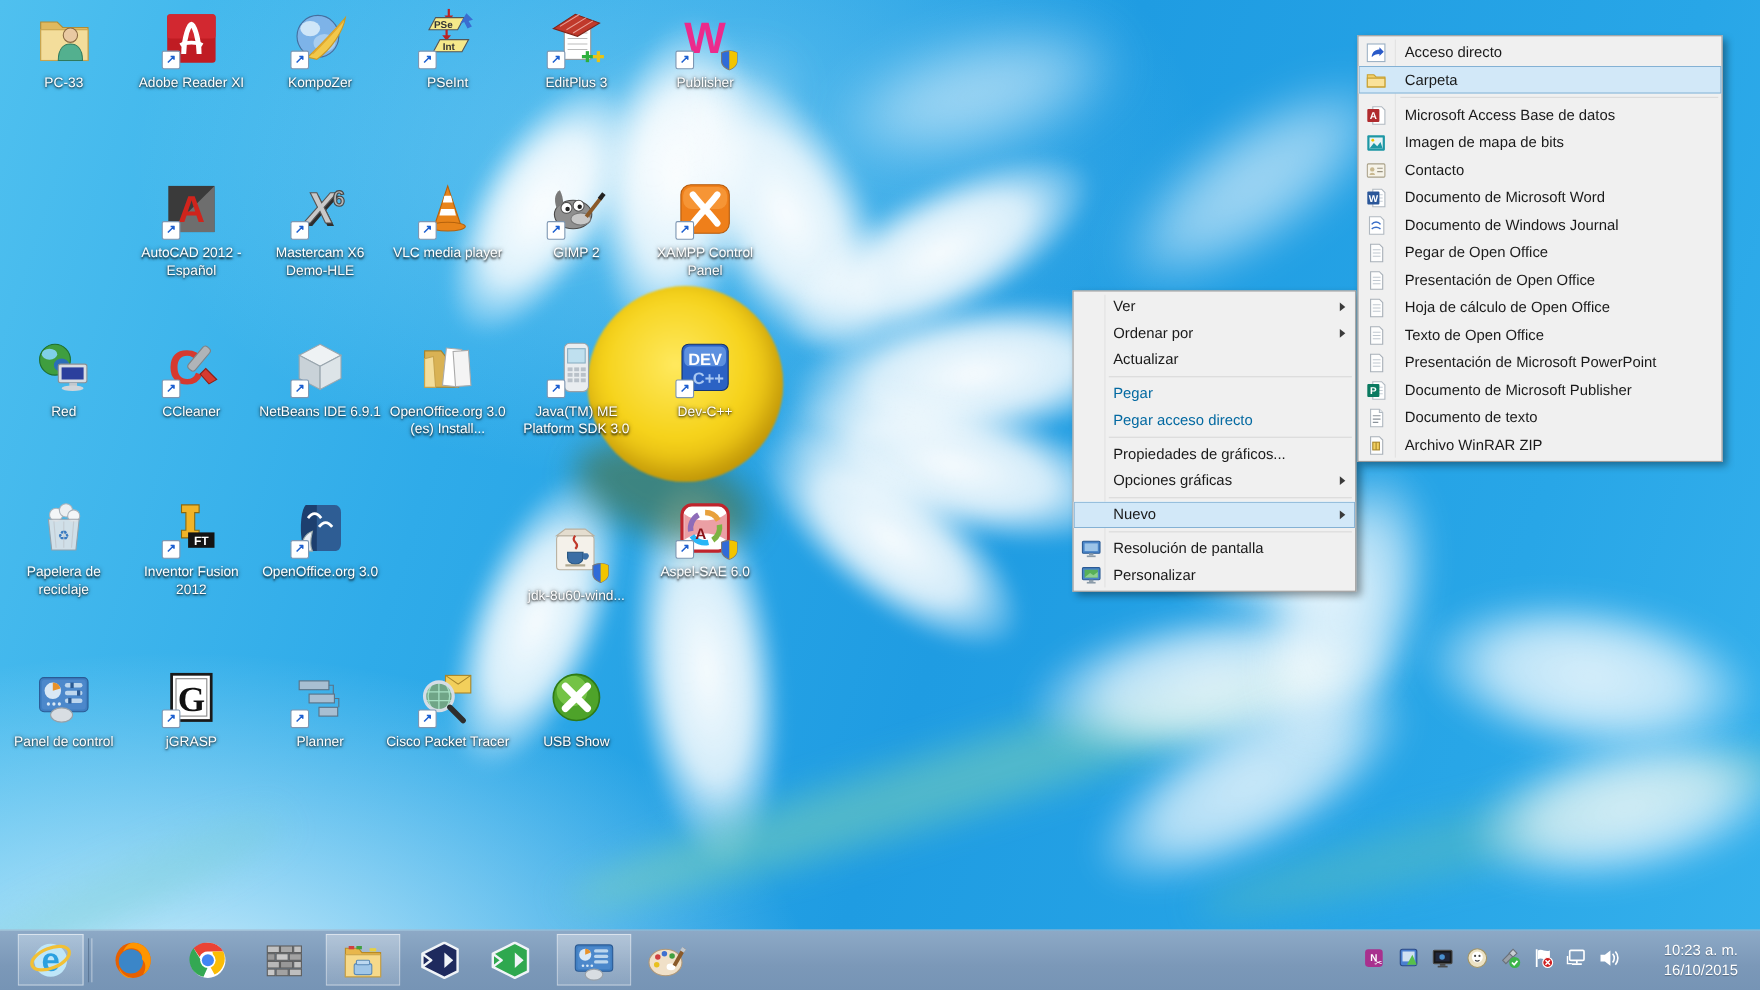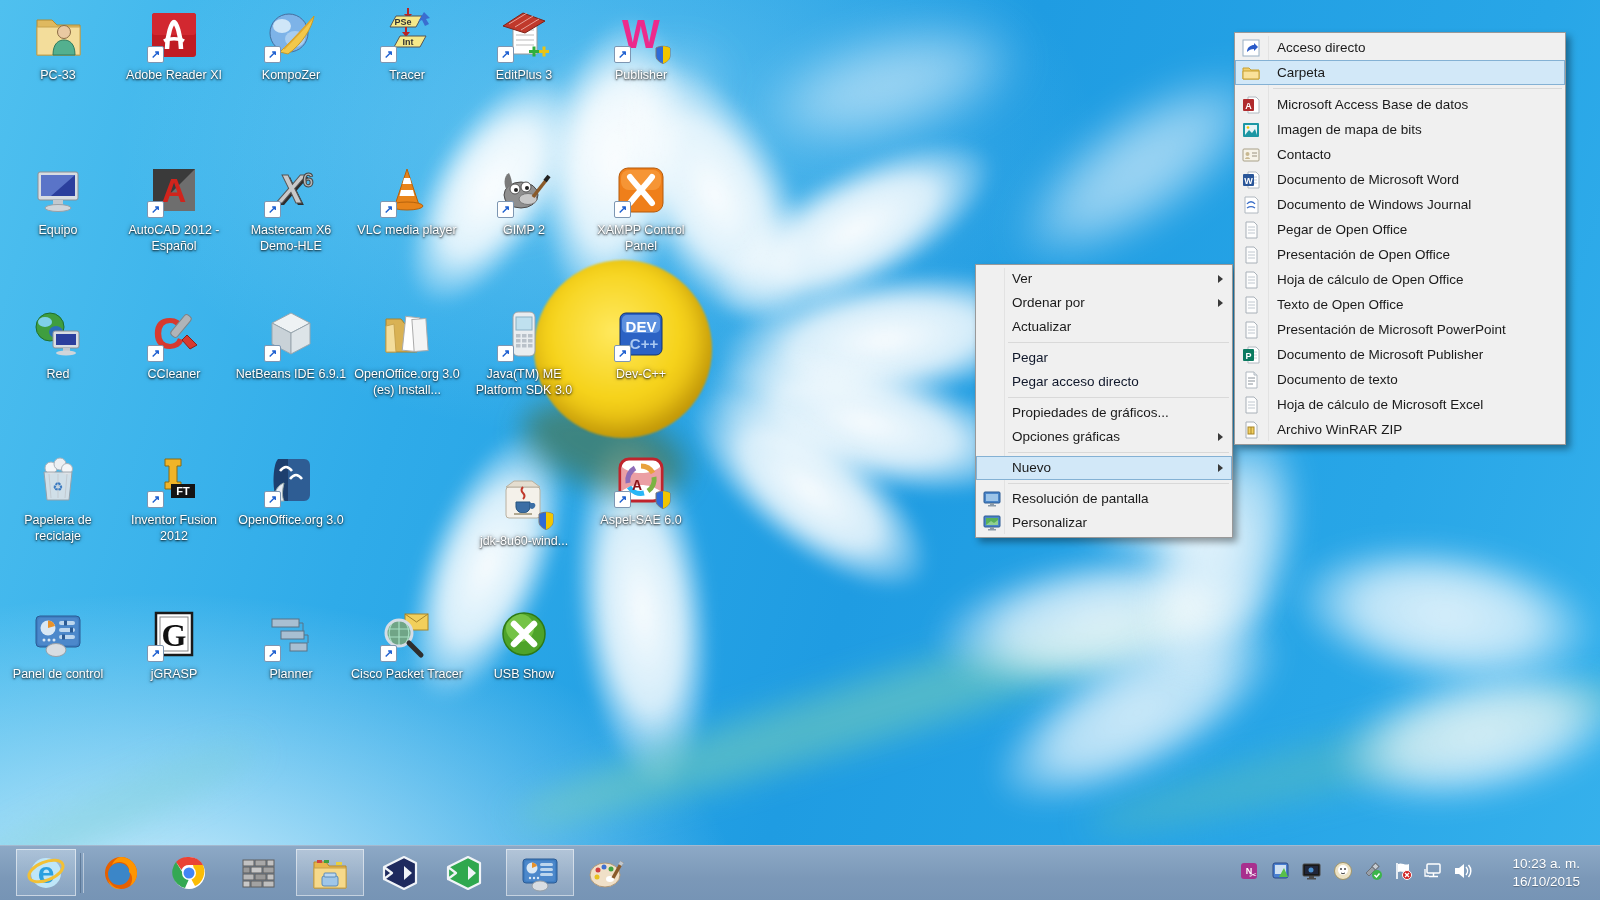--- a/index.html
+++ b/index.html
@@ -29,21 +29,21 @@
     border:1px solid #7d96b2;border-radius:2px;font:bold 11px/14px "Liberation Sans",sans-serif;
     color:#1d5fd0;text-align:center}
   .shield{position:absolute;right:-3px;bottom:-1px}
 
   
   .menu{position:absolute;background:#f0f0f0;border:1px solid #999;
     box-shadow:4px 4px 7px rgba(0,0,0,.38);font-size:13.5px;color:#1a1a1a;padding:2px 0}
   .colline{position:absolute;top:3px;bottom:3px;width:1px;background:#e2e2e2}
   .mi{position:relative;height:24px;line-height:24px;padding-left:36px;white-space:nowrap}
   .sub .mi{height:25px;line-height:25px;padding-left:42px}
-  .mi.dis{color:#0f172a}
+  .mi.dis{color:#0369a1}
   .mi .arr{position:absolute;right:9px;top:50%;margin-top:-4px;width:0;height:0;
     border-left:5px solid #3a3a3a;border-top:4px solid transparent;border-bottom:4px solid transparent}
   .mi.sel{background:#d2e8f8;box-shadow:inset 0 0 0 1px #84b1d4}
   .msep{height:1px;background:#d9d9d9;margin:3px 3px 3px 32px}
   .sub .msep{margin-left:38px}
   .mic{position:absolute;left:7px;top:50%;transform:translateY(-50%);width:18px;height:18px}
 
   
   .taskbar{position:absolute;left:0;bottom:0;width:1600px;height:54px;
     background:linear-gradient(#8da9c6,#7b98b8 60%,#7694b5);border-top:1px solid #a4b9cf}
@@ -133,21 +133,21 @@
       <path d="M16 8h26l-6 11H10z" fill="#f5e98a" stroke="#555"></path>
           <text x="23" y="17" font-size="9" font-weight="bold" fill="#333" text-anchor="middle">PSe</text>
       <line x1="26" y1="19" x2="26" y2="26" stroke="#b22" stroke-width="2"></line>
           <path d="M22 24l4 5 4-5z" fill="#b22"></path>
       <path d="M20 28h26l-6 11H14z" fill="#f5e98a" stroke="#555"></path>
           <text x="28" y="37" font-size="9" font-weight="bold" fill="#333" text-anchor="middle">Int</text>
       <path d="M44 4l6 6-4 1 3 5-4 2-3-6-4 2z" fill="#3a6ed0"></path>
         </svg>
       <span class="sc">↗</span>
       </div>
-    <div class="lbl">Tracer</div>
+    <div class="lbl">PSeInt</div>
   </div>
   <div class="dicon" style="left:466px;top:8px">
     <div class="art">
         <svg width="54" height="54">
       <rect x="16" y="16" width="24" height="30" fill="#fff" stroke="#999"></rect>
       <line x1="19" y1="22" x2="37" y2="22" stroke="#bbb"></line>
           <line x1="19" y1="27" x2="37" y2="27" stroke="#bbb"></line>
       <line x1="19" y1="32" x2="37" y2="32" stroke="#bbb"></line>
           <line x1="19" y1="37" x2="37" y2="37" stroke="#bbb"></line>
       <path d="M6 18L26 5l22 8-20 12z" fill="#c0392b" stroke="#7e2318"></path>
@@ -170,32 +170,20 @@
       <span class="shield">
           <svg width="18" height="20">
         <path d="M2 3C6 .7 12 .7 16 3v8c0 5-7 7.5-7 7.5S2 16 2 11z" fill="#2f6bd8" stroke="#777"></path>
         <path d="M9 1.3c2.5 0 5 .6 7 1.7v8c0 5-7 7.5-7 7.5z" fill="#f2c500"></path>
           </svg>
         </span>
       </div>
     <div class="lbl">Publisher</div>
   </div>
 
-  <div class="dicon" style="left:0;top:163px">
-    <div class="art">
-        <svg width="54" height="54">
-      <rect x="7" y="9" width="40" height="28" rx="2" fill="#d8dde2" stroke="#8a9096"></rect>
-      <rect x="10" y="12" width="34" height="21" fill="#2b3f9d"></rect>
-          <path d="M10 12h34l-24 21H10z" fill="#5a74c8"></path>
-      <rect x="22" y="37" width="10" height="5" fill="#c2c8ce"></rect>
-          <ellipse cx="27" cy="45" rx="13" ry="3.5" fill="#cfd5da" stroke="#9aa0a6"></ellipse>
-        </svg>
-      </div>
-    <div class="lbl">Equipo</div>
-  </div>
   <div class="dicon" style="left:116px;top:163px">
     <div class="art">
         <svg width="54" height="54">
       <rect x="6" y="6" width="42" height="42" fill="#3a3a3a"></rect>
           <path d="M6 48L48 6v42z" fill="#6e6e6e"></path>
       <text x="27" y="39" font-size="34" font-weight="bold" fill="#d0241c" text-anchor="middle">A</text>
         </svg>
       <span class="sc">↗</span>
       </div>
     <div class="lbl">AutoCAD 2012 - Español</div>
@@ -642,30 +630,20 @@
       <span class="mic"><svg width="18" height="18">
         <path d="M4 1h8l3 3v13H4z" fill="#fff" stroke="#b0b8c0"></path>
             <path d="M12 1v3h3" fill="#e8ecf0" stroke="#b0b8c0"></path>
         <g stroke="#8a929a">
               <line x1="6" y1="7" x2="13" y2="7"></line>
               <line x1="6" y1="10" x2="13" y2="10"></line>
               <line x1="6" y1="13" x2="11" y2="13"></line>
             </g>
           </svg></span>
       <span>Documento de texto</span></div>
-    <div class="mi">
-      <span class="mic"><svg width="18" height="18">
-        <path d="M4 1h8l3 3v13H4z" fill="#fdfdfd" stroke="#a8b0b8"></path>
-            <g stroke="#c0c8d0">
-              <line x1="6" y1="6" x2="13" y2="6"></line>
-              <line x1="6" y1="9" x2="13" y2="9"></line>
-              <line x1="6" y1="12" x2="13" y2="12"></line>
-            </g>
-          </svg></span>
-      <span>Hoja de cálculo de Microsoft Excel</span></div>
     <div class="mi">
       <span class="mic"><svg width="18" height="18">
         <path d="M4 1h8l3 3v13H4z" fill="#fdfdfd" stroke="#a8b0b8"></path>
         <rect x="6" y="6" width="6" height="7" fill="#f2d060" stroke="#a8862a"></rect>
             <line x1="9" y1="6" x2="9" y2="13" stroke="#a8862a"></line>
           </svg></span>
       <span>Archivo WinRAR ZIP</span></div>
   </div>
 
   <div class="taskbar">

